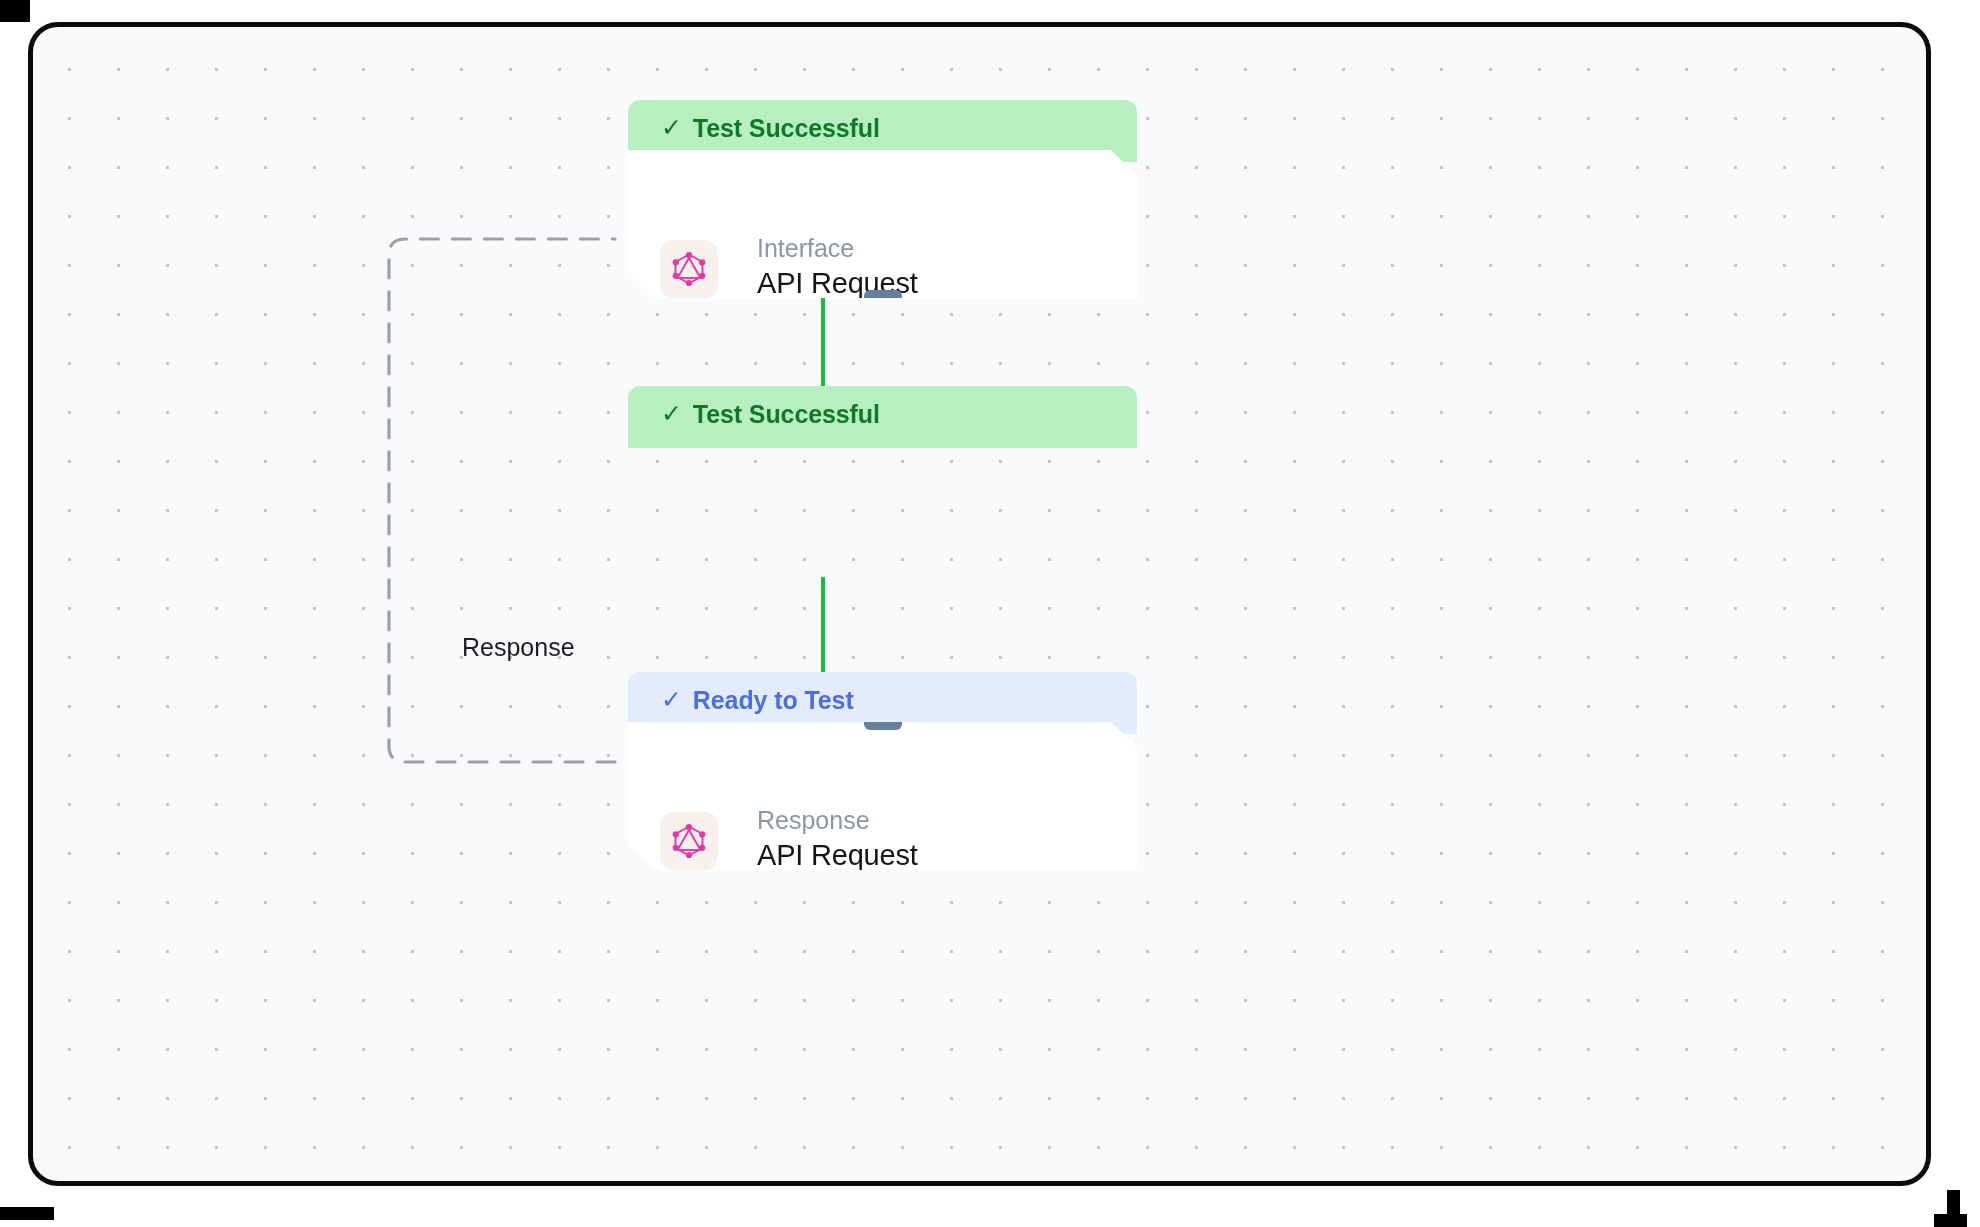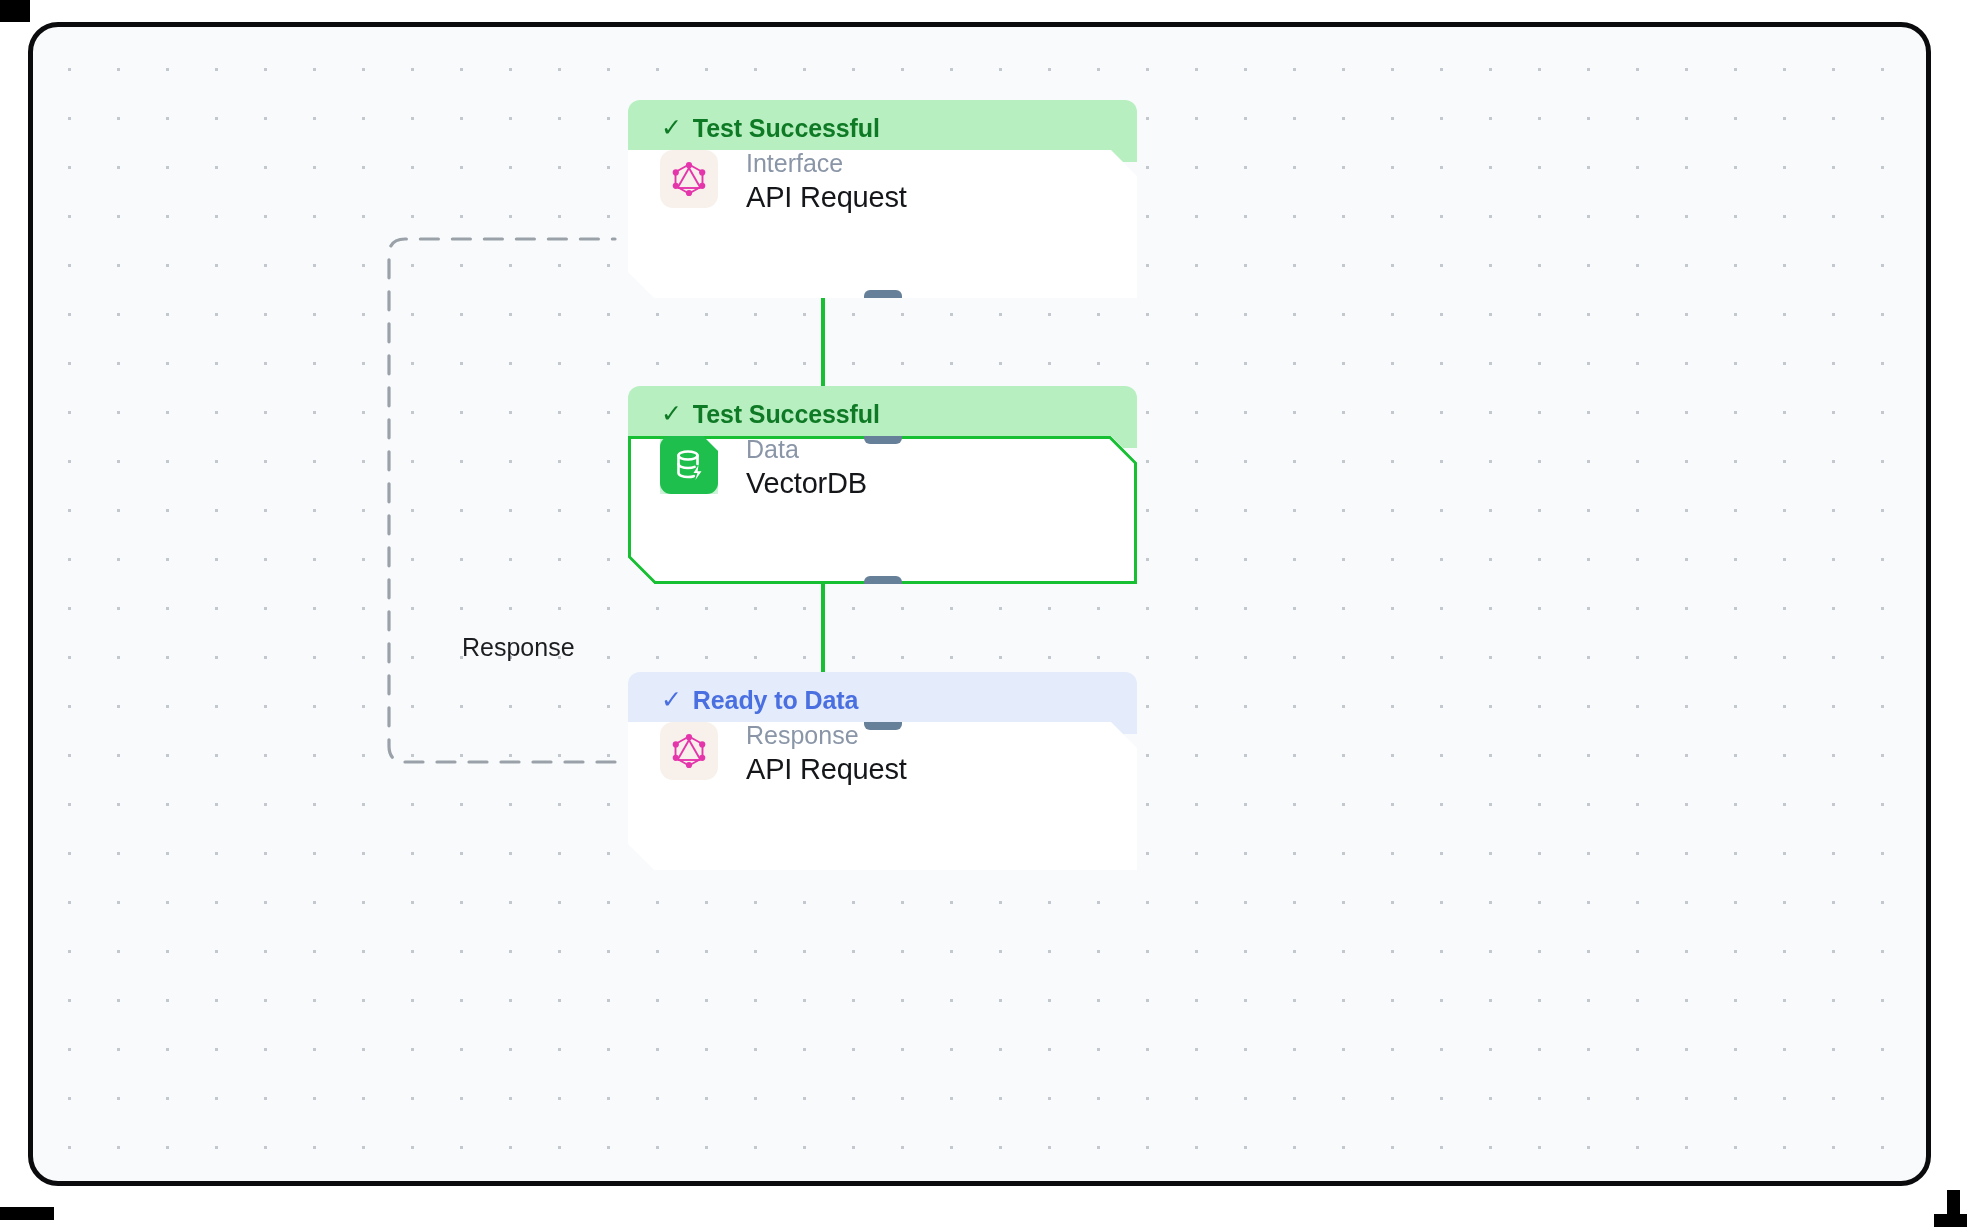--- a/index.html
+++ b/index.html
@@ -114,22 +114,22 @@
   .header-success { background: #b8efc0; color: #0f7a25; }
   .header-ready   { background: #e4ebfb; color: #4a6fe0; }
 
   .node-body {
     position: relative;
     box-sizing: border-box;
     height: 148px;
     margin-top: -12px;
     background: #ffffff;
     display: flex;
-    align-items: flex-start;
-    gap: 28px;
+    align-items: flex-end;
+    gap: 39px;
     padding-left: 32px;
     clip-path: polygon(0 0, calc(100% - 26px) 0, 100% 26px, 100% 100%, 26px 100%, 0 calc(100% - 26px));
     filter: drop-shadow(0 3px 7px rgba(30,40,60,0.13));
   }
   .node-body-outline {
     position: absolute;
     inset: 0;
     pointer-events: none;
   }
 
@@ -242,48 +242,26 @@
         </div>
         <div class="handle handle-bottom"></div>
       </div>
     </div>
 
     <div class="node node-2">
       <div class="node-header header-success">
         <span class="check">✓</span>
         <span>Test Successful</span>
       </div>
-      <div class="node-body">
-        <svg class="node-body-outline" viewBox="0 0 509 148" preserveAspectRatio="none">
-          <polygon points="1.5,1.5 482,1.5 507.5,27 507.5,146.5 27,146.5 1.5,121" fill="none" stroke="#16c032" stroke-width="3"></polygon>
-        </svg>
-        <div class="node-icon icon-db">
-          <svg width="34" height="36" viewBox="0 0 34 36">
-            <g fill="none" stroke="#ffffff" stroke-width="2.6" stroke-linecap="round">
-              <ellipse cx="16" cy="8.5" rx="9.5" ry="4"></ellipse>
-              <path d="M6.5 8.5 L6.5 26 C6.5 28.3 10.8 30 16 30 C18.2 30 20.2 29.7 21.8 29.2"></path>
-              <path d="M25.5 8.5 L25.5 17"></path>
-              <path d="M6.5 17 C6.5 19.3 10.8 21 16 21 C18.6 21 20.9 20.6 22.6 19.9"></path>
-            </g>
-            <path d="M26.5 18 L21.5 26 L25.4 26 L23.4 33 L29.5 24.3 L25.6 24.3 Z" fill="#ffffff"></path>
-          </svg>
-        </div>
-        <div class="node-text">
-          <div class="node-kind">Data</div>
-          <div class="node-title">VectorDB</div>
-        </div>
-        <div class="handle handle-top"></div>
-        <div class="handle handle-bottom"></div>
-      </div>
     </div>
 
     <div class="node node-3">
       <div class="node-header header-ready">
         <span class="check">✓</span>
-        <span>Ready to Data</span>
+        <span>Ready to Test</span>
       </div>
       <div class="node-body">
         <div class="node-icon icon-graphql">
           <svg width="36" height="38" viewBox="0 0 36 38">
             <g stroke="#e535ab" stroke-width="1.9" fill="none">
               <polygon points="18,4.5 31.5,12 31.5,26 18,33.5 4.5,26 4.5,12"></polygon>
               <line x1="18" y1="8" x2="6.5" y2="28"></line>
               <line x1="18" y1="8" x2="29.5" y2="28"></line>
               <line x1="6.5" y1="28" x2="29.5" y2="28"></line>
             </g>

